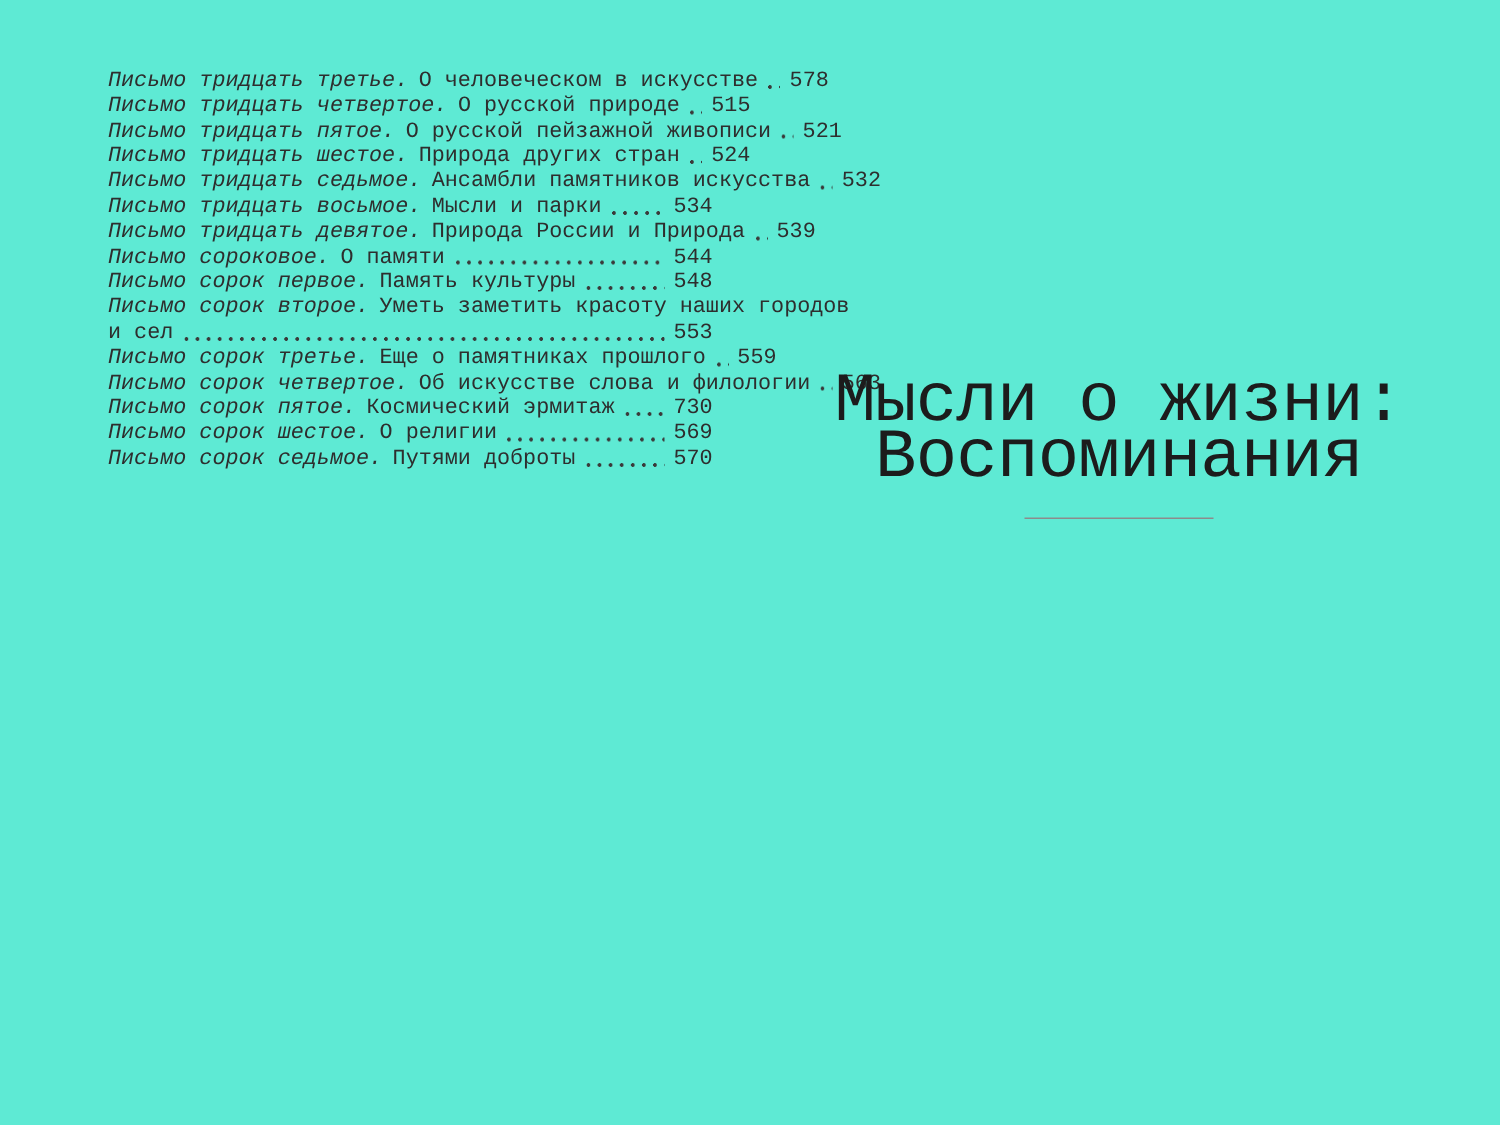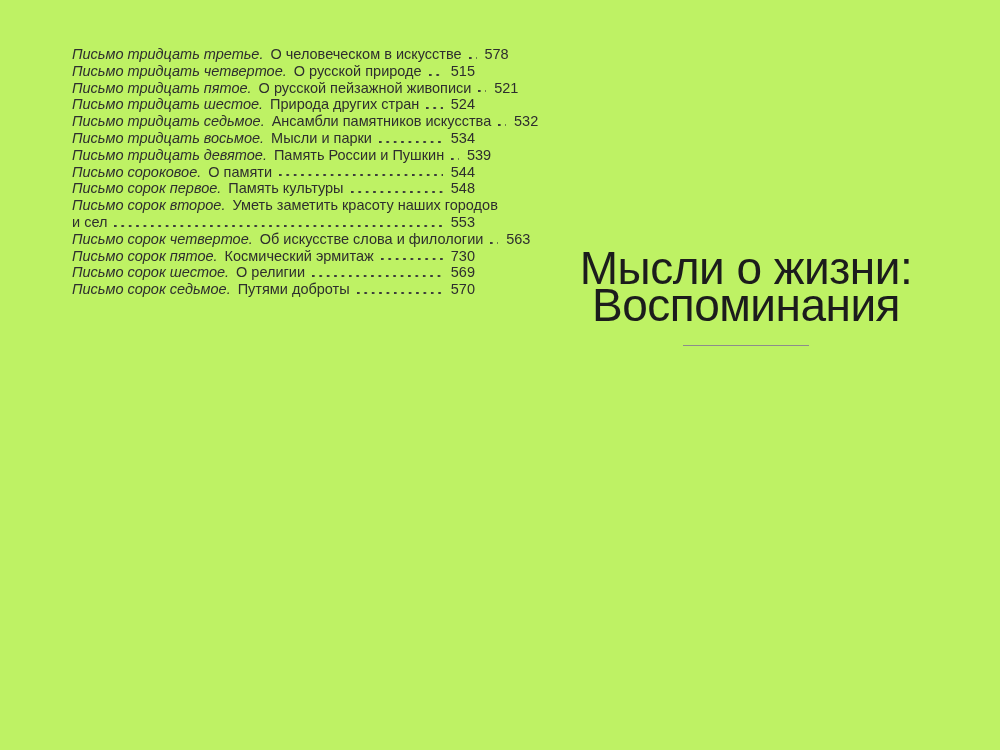--- a/index.html
+++ b/index.html
@@ -4,23 +4,23 @@
 <style>
   html, body {
     margin: 0;
     padding: 0;
     background: #ffffff;
   }
   .spread {
     position: relative;
     width: 1000px;
     height: 750px;
-    background: #bef264;
+    background: #5eead4;
     overflow: hidden;
-    font-family: Liberation Sans, sans-serif;
+    font-family: Liberation Mono, monospace;
   }
 
   
   .toc {
     position: absolute;
     left: 72px;
     top: 46px;
     width: 403px;
     color: #2e2e2e;
     font-size: 14.5px;
@@ -134,21 +134,21 @@
 
     <div class="toc-row">
       <span class="toc-label">Письмо тридцать восьмое.</span>
       <span class="toc-title">Мысли и парки</span>
       <span class="leader"></span>
       <span class="toc-page">534</span>
     </div>
 
     <div class="toc-row">
       <span class="toc-label">Письмо тридцать девятое.</span>
-      <span class="toc-title">Память России и Пушкин</span>
+      <span class="toc-title">Природа России и Природа</span>
       <span class="leader"></span>
       <span class="toc-page">539</span>
     </div>
 
     <div class="toc-row">
       <span class="toc-label">Письмо сороковое.</span>
       <span class="toc-title">О памяти</span>
       <span class="leader"></span>
       <span class="toc-page">544</span>
     </div>
@@ -164,20 +164,26 @@
       <span class="toc-label">Письмо сорок второе.</span>
       <span class="toc-title">Уметь заметить красоту наших городов</span>
     </div>
 
     <div class="toc-row">
       <span class="toc-carry">и сел</span>
       <span class="leader"></span>
       <span class="toc-page">553</span>
     </div>
 
+    <div class="toc-row">
+      <span class="toc-label">Письмо сорок третье.</span>
+      <span class="toc-title">Еще о памятниках прошлого</span>
+      <span class="leader"></span>
+      <span class="toc-page">559</span>
+    </div>
 
     <div class="toc-row">
       <span class="toc-label">Письмо сорок четвертое.</span>
       <span class="toc-title">Об искусстве слова и филологии</span>
       <span class="leader"></span>
       <span class="toc-page">563</span>
     </div>
 
     <div class="toc-row">
       <span class="toc-label">Письмо сорок пятое.</span>

